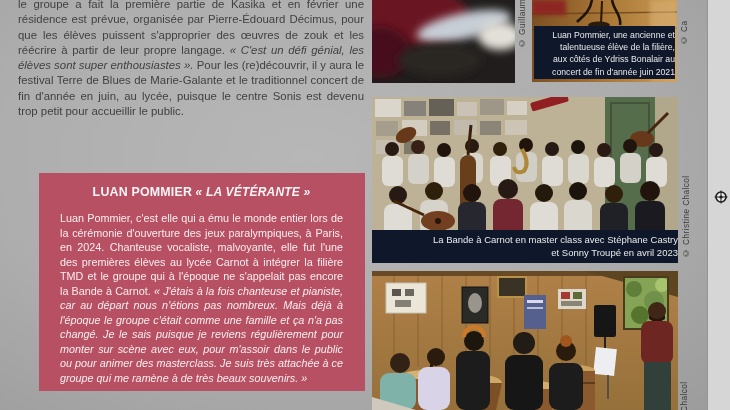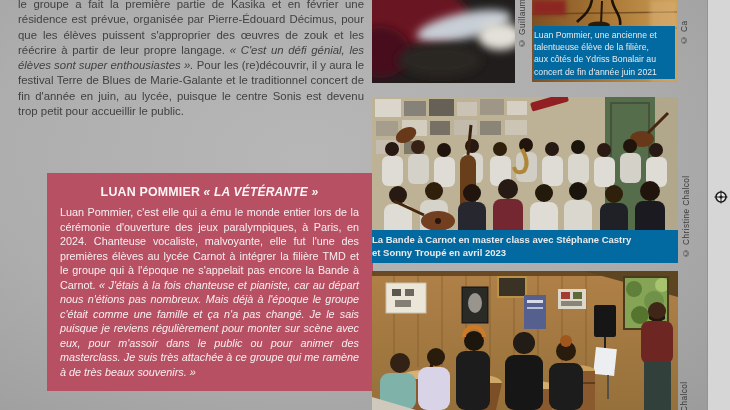--- a/index.html
+++ b/index.html
@@ -8,38 +8,38 @@
   
   .page{position:absolute;left:0;top:0;width:707px;height:410px;
         background:radial-gradient(ellipse at 42% 38%, #b7b7b7 0%, #adadad 55%, #9b9b9b 100%);padding-left:20px;}
   .page-edge{position:absolute;left:707px;top:0;width:1px;height:410px;background:#949494;}
   .desktop-strip{position:absolute;left:708px;top:0;width:22px;height:410px;background:#d6d6d6;}
   
   .intro{position:absolute;left:18px;top:-3px;width:346px;margin:0;
          font-size:11.4px;line-height:15.3px;color:#414141;text-align:justify;}
   .it{font-style:italic;}
   
-  .feature{position:absolute;left:47px;top:173px;width:326px;height:218px;
+  .feature{position:absolute;left:39px;top:173px;width:326px;height:218px;
            background:#b85063;box-sizing:border-box;padding:10px 10px 0 9px;}
   .feature-title{margin:2px 0 6px 0;text-align:center;font-size:12.4px;
                  font-weight:bold;color:#fdf4f6;letter-spacing:.2px;}
   .feature-title .quote{font-weight:600;font-style:italic;font-size:12px;}
-  .feature-body{margin:4px;font-size:10.8px;line-height:14.55px;color:#f7eef0;text-align:justify;}
+  .feature-body{margin:12px;font-size:10.8px;line-height:14.55px;color:#f7eef0;text-align:justify;}
   
   .photo{position:absolute;overflow:hidden;background:#2a2a2a;}
   .photo svg{position:absolute;left:0;top:0;width:100%;height:100%;}
   #photo-drummer{left:372px;top:0;width:143px;height:83px;}
   #photo-concert{left:532px;top:0;width:145px;height:82px;}
   #photo-masterclass{left:372px;top:97px;width:306px;height:166px;}
   #photo-workshop{left:372px;top:271px;width:306px;height:139px;}
-  .cap{position:absolute;background:#0369a1;color:#eaeaea;text-align:left;
+  .cap{position:absolute;background:#0f172a;color:#eaeaea;text-align:right;
        white-space:pre-line;box-sizing:border-box;}
   #cap-drummer{left:2px;right:2px;bottom:0;height:41px;font-size:8.9px;line-height:12.6px;padding-top:2px;}
   #cap-concert{left:2px;right:2px;bottom:3px;height:53px;font-size:8.7px;line-height:12.2px;padding-top:3px;}
-  #cap-masterclass{left:0;right:0;bottom:0;height:33px;font-size:9.5px;line-height:13px;padding-top:3px;font-weight:bold;}
+  #cap-masterclass{left:0;right:0;bottom:0;height:33px;font-size:9.5px;line-height:13px;padding-top:3px;}
   
   .credit{position:absolute;width:12px;writing-mode:vertical-rl;transform:rotate(180deg);
           font-size:8.3px;letter-spacing:.4px;color:#3b3b3b;white-space:nowrap;}
   #credit-guillaume{left:517px;top:-32px;height:80px;}
   #credit-ca{left:679px;top:-35px;height:80px;}
   #credit-christine{left:681px;top:150px;height:108px;}
   #credit-chalcol{left:679px;top:374px;height:38px;}
   
   .regmark{position:absolute;left:714px;top:190px;width:14px;height:14px;}
 </style>

